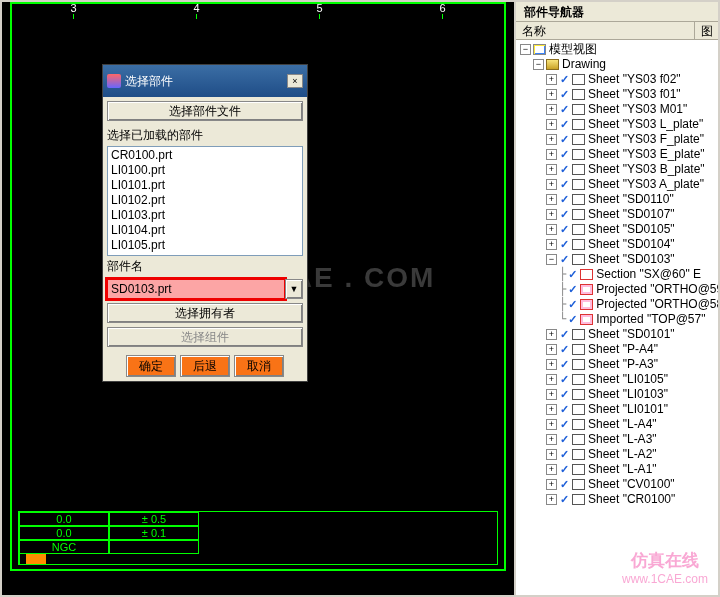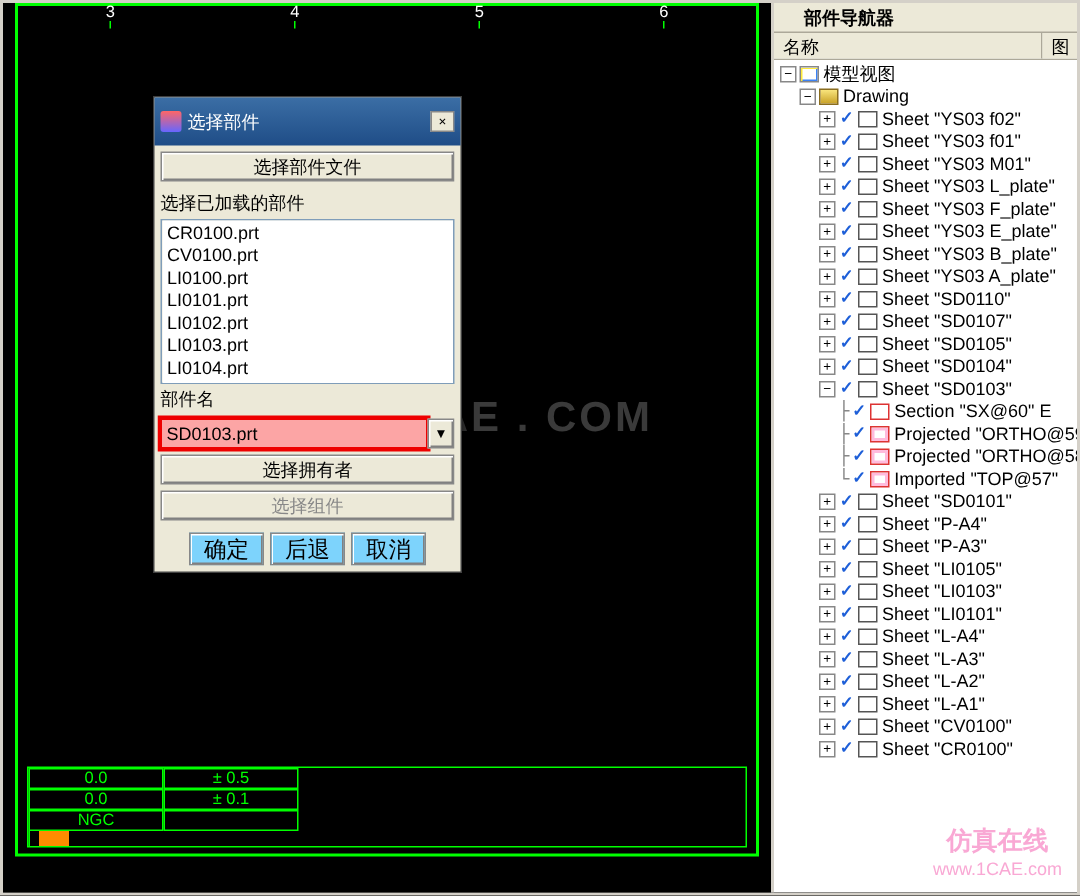--- a/index.html
+++ b/index.html
@@ -116,37 +116,37 @@
   .combo-down {
     width:18px; height:20px; background:#ece9d8; border:1px solid #888;
     display:flex;align-items:center;justify-content:center;
     box-shadow: inset 1px 1px #fff, inset -1px -1px #808080;
     font-size:9px;
   }
   .widebtn.disabled { color:#888; }
   .btnrow { display:flex; gap:4px; justify-content:center; margin-top:4px;}
   .btnrow .btn {
     width:50px; height:22px;
-    background:#7dd3fc;
+    background:#f97316;
     border:1px solid #888;
     box-shadow: inset 1px 1px #fff, inset -1px -1px #808080;
-    font-size:15px; cursor:pointer;
+    font-size:12px; cursor:pointer;
   }
   
   .nav {
     position:absolute;
     left: 512px; top:0;
     width: 206px; height: 593px;
     background:#fff;
     border-left:2px solid #d4d0c8;
   }
   .nav-title {
     height:20px; background:#ece9d8;
     border-bottom:1px solid #aca899;
-    padding:2px 20px; font-size:12px; font-weight:bold;
+    padding:2px 8px; font-size:12px; font-weight:bold;
   }
   .nav-cols {
     height:18px; display:flex; border-bottom:1px solid #aca899;
     font-size:12px;
   }
   .nav-cols div { padding:1px 6px; border-right:1px solid #aca899; background:#ece9d8;}
   .tree {
     padding: 2px 0 2px 4px;
     font-size:12px; line-height:15px;
     overflow:auto;
@@ -237,21 +237,20 @@
   <div class="titlebar">
     <span class="ticon"></span>
     <span style="flex:1">选择部件</span>
     <span class="tbtn">×</span>
   </div>
   <div class="dlg-body">
     <button class="widebtn">选择部件文件</button>
     <div class="section-label">选择已加载的部件</div>
     <div class="listbox">
       <div>CR0100.prt</div>
-      <div>CV0100.prt</div>
       <div>LI0100.prt</div>
       <div>LI0101.prt</div>
       <div>LI0102.prt</div>
       <div>LI0103.prt</div>
       <div>LI0104.prt</div>
       <div>LI0105.prt</div>
     </div>
     <div class="section-label">部件名</div>
     <div class="combo-wrap">
       <input class="combo" value="SD0103.prt" style="">

